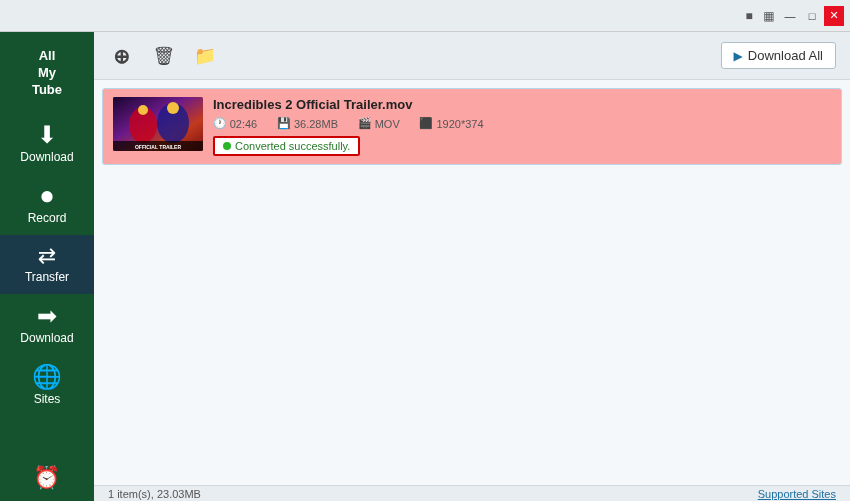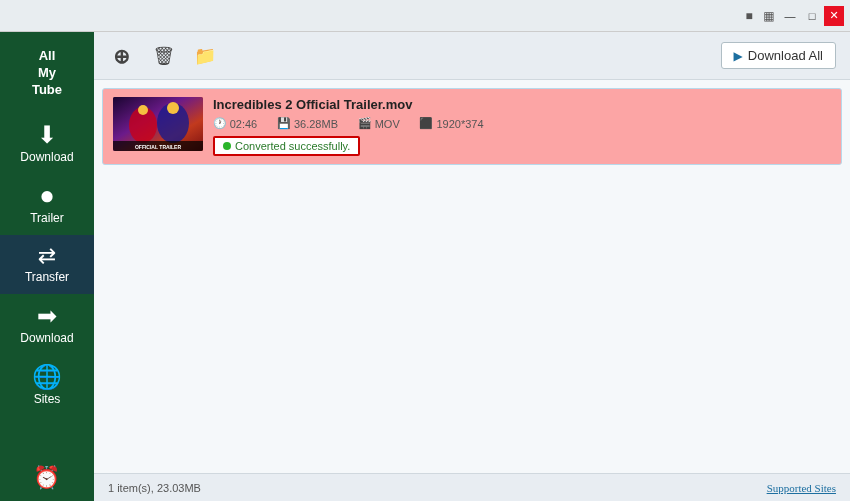--- a/index.html
+++ b/index.html
@@ -216,36 +216,35 @@
     .status-dot {
       width: 8px;
       height: 8px;
       border-radius: 50%;
       background: #2ab52a;
       flex-shrink: 0;
     }
 
     
     .status-bar {
-      height: 28px;
+      height: 16px;
       background: #e8edf2;
       border-top: 1px solid #d0d8de;
       display: flex;
       align-items: center;
       justify-content: space-between;
       padding: 0 14px;
       font-size: 11px;
       color: #555;
       flex-shrink: 0;
     }
     .supported-sites-link {
       color: #1d6fa0;
       text-decoration: underline;
       cursor: pointer;
-      font-family: Liberation Serif, serif;
     }
 
     
     .title-icon-group {
       display: flex;
       align-items: center;
       gap: 2px;
     }
     .tray-icon {
       width: 18px;
@@ -293,21 +292,21 @@
         <span style="color:#fff;font-size:13px;font-weight:bold;line-height:1.3;">All<br>My<br>Tube</span>
       </div>
 
       <div class="sidebar-item">
         <div class="si-icon">⬇</div>
         <div class="si-label">Download</div>
       </div>
 
       <div class="sidebar-item">
         <div class="si-icon">⏺</div>
-        <div class="si-label">Trailer</div>
+        <div class="si-label">Record</div>
       </div>
 
       <div class="sidebar-item active">
         <div class="si-icon" style="font-size:22px;">⇄</div>
         <div class="si-label">Transfer</div>
       </div>
 
       <div class="sidebar-item">
         <div class="si-icon">➡</div>
         <div class="si-label">Download</div>

